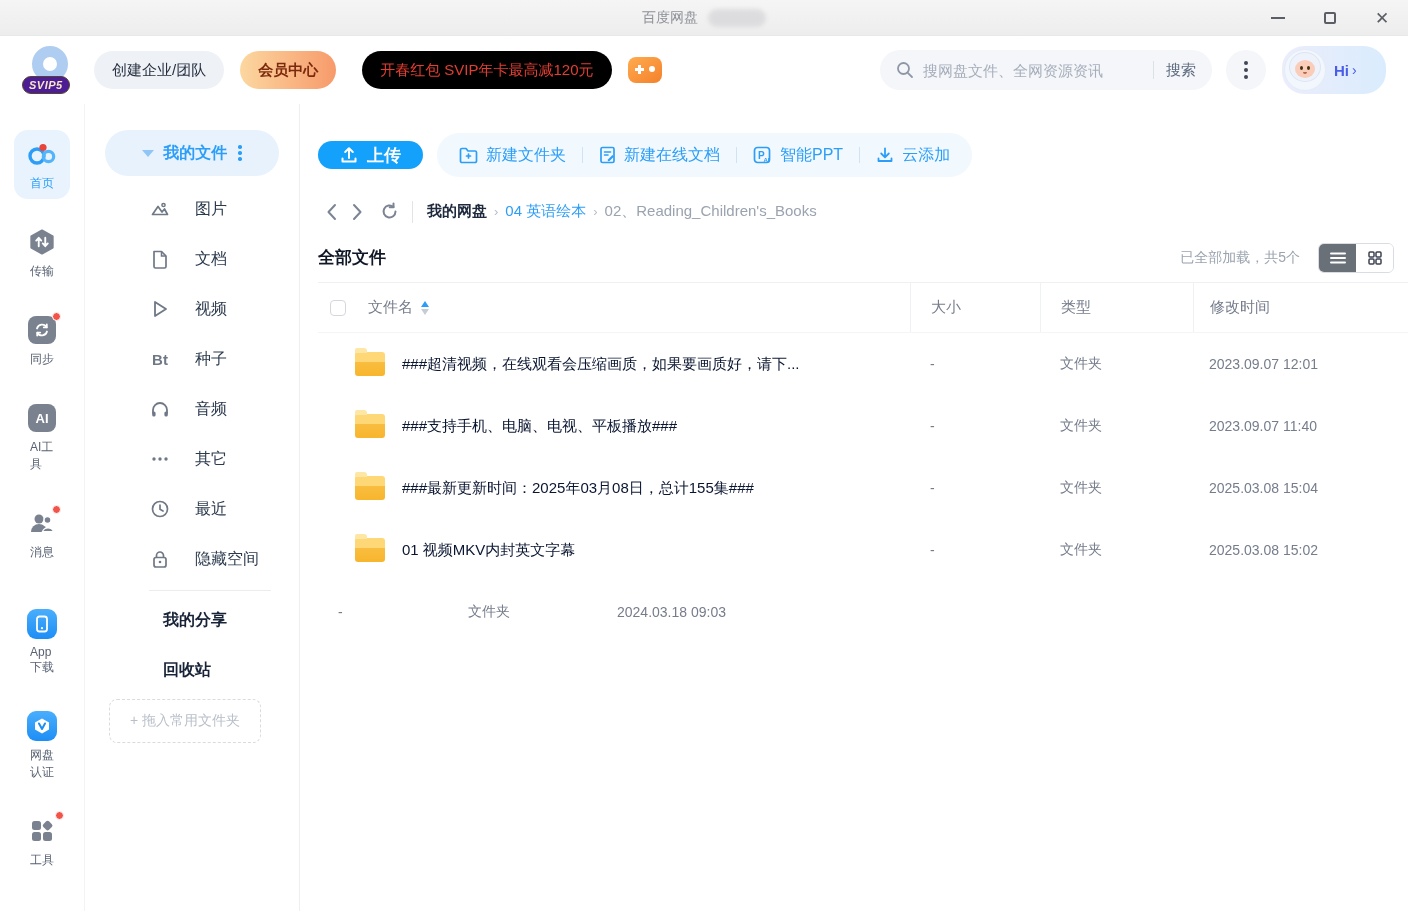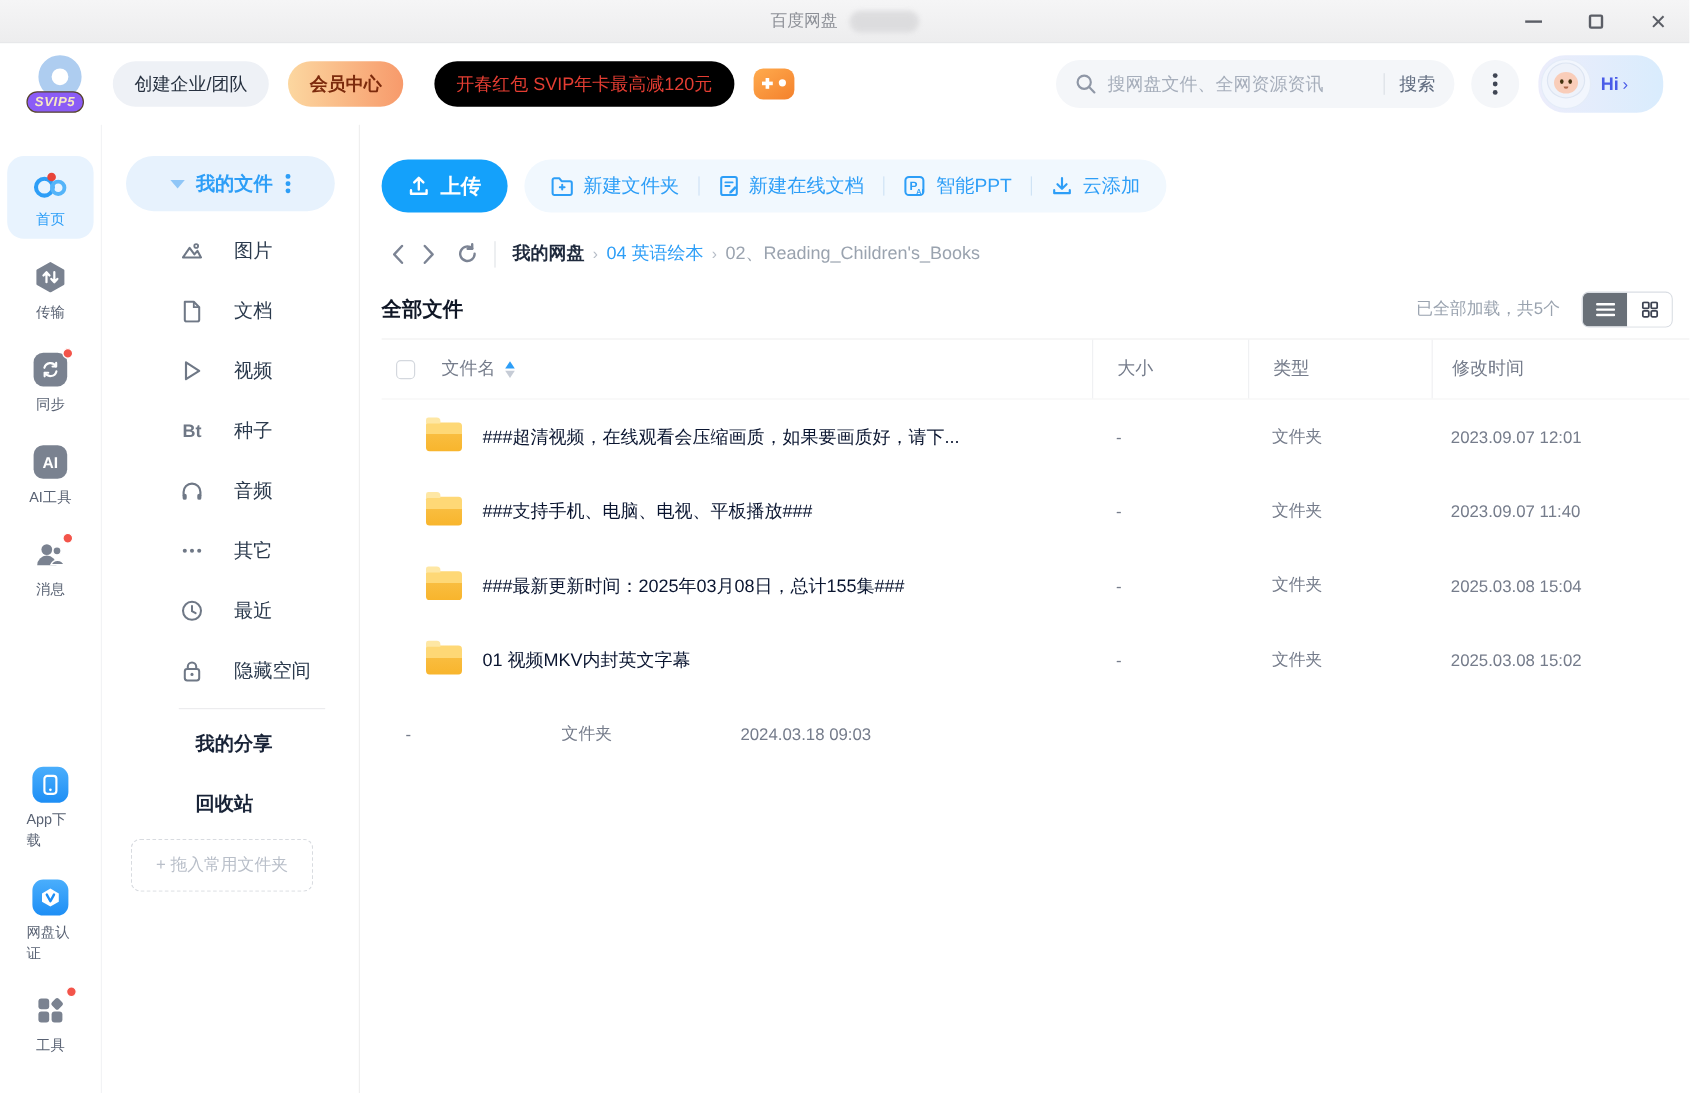--- a/index.html
+++ b/index.html
@@ -15,21 +15,21 @@
   .win-controls { position:absolute; right:0; top:0; height:36px; display:flex; }
   .win-btn { width:52px; height:36px; display:flex; align-items:center; justify-content:center; color:#5b5e66; font-size:15px; cursor:default; }
   .win-btn .min-glyph { width:14px; border-top:2px solid #5b5e66; display:inline-block; }
   .win-btn .max-glyph { width:12px; height:12px; border:2px solid #5b5e66; border-radius:2px; display:inline-block; }
   .win-btn .close-glyph { font-size:17px; line-height:1; }
 
   
   .app-header { height:68px; flex:0 0 68px; background:#fff; display:flex; align-items:center; padding:0 22px; }
   .logo-wrap { position:relative; width:54px; height:52px; margin-right:18px; }
   .logo-donut { position:absolute; left:10px; top:2px; width:36px; height:36px; border-radius:50%; border:11px solid #aecdf0; }
-  .svip-badge { position:absolute; left:0; bottom:2px; background:#8b5cf6; color:#f7e7c4; font-size:11px; font-style:italic; font-weight:bold;
+  .svip-badge { position:absolute; left:0; bottom:2px; background:#4c1d95; color:#f7e7c4; font-size:11px; font-style:italic; font-weight:bold;
                 padding:2px 6px; border-radius:9px; border:1px solid #57442e; letter-spacing:.5px; }
   .pill { height:38px; display:flex; align-items:center; border-radius:19px; padding:0 18px; font-size:15px; white-space:nowrap; }
   .pill.team { background:#eef1f6; color:#26303f; margin-right:16px; }
   .pill.vip { background:linear-gradient(90deg,#fcd7a0,#f79a6b); color:#7c2a0c; font-weight:bold; margin-right:26px; }
   .pill.promo { background:#000000; color:#e43d32; margin-right:16px; }
   .gamepad { width:34px; height:26px; border-radius:8px; background:linear-gradient(145deg,#ffab4e,#f4812c); position:relative; }
   .gamepad::before { content:""; position:absolute; left:7px; top:8px; width:9px; height:9px;
                      background:linear-gradient(#fff,#fff) 0 3px/9px 3px no-repeat, linear-gradient(#fff,#fff) 3px 0/3px 9px no-repeat; }
   .gamepad::after { content:""; position:absolute; right:7px; top:9px; width:6px; height:6px; border-radius:50%; background:#fff; }
 
@@ -52,22 +52,22 @@
   .avatar .eye.l { left:15px; } .avatar .eye.r { left:22px; }
   .avatar .mouth { position:absolute; left:18px; top:22px; width:4px; height:2px; border-radius:0 0 3px 3px; background:#b06a4a; }
   .hi { color:#4a5ce8; font-weight:bold; font-size:15px; margin-left:8px; }
   .hi-arrow { color:#4a5ce8; font-size:14px; margin-left:3px; }
 
   
   .body-row { flex:1; display:flex; min-height:0; }
 
   
   .rail { width:85px; flex:0 0 85px; border-right:1px solid #f2f3f5; display:flex; flex-direction:column; align-items:center; padding:26px 0 16px; }
-  .rail-item { width:72px; padding:8px 16px 7px; border-radius:14px; display:flex; flex-direction:column; align-items:center; gap:5px;
-               margin-bottom:8px; cursor:pointer; position:relative; }
+  .rail-item { width:56px; padding:8px 16px 7px; border-radius:14px; display:flex; flex-direction:column; align-items:center; gap:5px;
+               margin-bottom:19px; cursor:pointer; position:relative; }
   .rail-item.active { background:#e8f3fe; }
   .rail-item .rlabel { font-size:12px; color:#596273; }
   .rail-item.active .rlabel { color:#2d9ef7; }
   .ricon { width:32px; height:32px; display:flex; align-items:center; justify-content:center; position:relative; }
   .gray-sq { width:28px; height:28px; border-radius:8px; background:#7a8290; display:flex; align-items:center; justify-content:center;
              color:#fff; font-weight:bold; }
   .blue-sq { width:30px; height:30px; border-radius:9px; background:linear-gradient(180deg,#4aaefc,#1d8ef5); display:flex; align-items:center; justify-content:center; }
   .dot { position:absolute; top:-2px; right:-3px; width:9px; height:9px; border-radius:50%; background:#f3544a; border:1.5px solid #fff; }
   .rail-spacer { flex:1; }
 
@@ -98,21 +98,21 @@
   .price-arrow { color:#fa8c16; font-size:13px; }
   .progress-track { margin-top:12px; height:8px; border-radius:4px; background:#ebedf0; overflow:hidden; }
   .progress-fill { height:100%; border-radius:4px; background:#fdc827; }
   .storage-bottom { margin-top:10px; display:flex; align-items:center; }
   .storage-usage { font-size:14px; color:#8a9099; }
   .storage-pct { margin-left:auto; font-size:15px; font-weight:bold; color:#434b5c; }
 
   
   .main { flex:1; min-width:0; display:flex; flex-direction:column; padding-left:18px; }
   .toolbar { margin-top:29px; height:44px; display:flex; align-items:center; gap:14px; flex:0 0 auto; }
-  .upload-btn { height:44px; padding:0 22px; border-radius:22px; background:#14a1fb; color:#fff; font-size:17px; font-weight:bold;
+  .upload-btn { height:28px; padding:0 22px; border-radius:22px; background:#14a1fb; color:#fff; font-size:17px; font-weight:bold;
                 display:flex; align-items:center; gap:9px; cursor:pointer; border:none; }
   .actions { height:44px; background:#f1f8fe; border-radius:22px; display:flex; align-items:center; padding:0 22px; gap:16px; }
   .action { display:flex; align-items:center; gap:8px; color:#2d9ef7; font-size:16px; cursor:pointer; white-space:nowrap; }
   .act-sep { width:1px; height:16px; background:#cfe3f5; }
 
   .navrow { margin-top:13px; height:43px; display:flex; align-items:center; flex:0 0 auto; }
   .nav-btn { width:26px; height:26px; display:flex; align-items:center; justify-content:center; color:#7c8494; cursor:pointer; }
   .nav-sep { width:1px; height:22px; background:#e2e4e8; margin:0 14px 0 10px; }
   .crumb { font-size:15px; }
   .crumb.root { color:#1f2a3d; font-weight:bold; cursor:pointer; }

